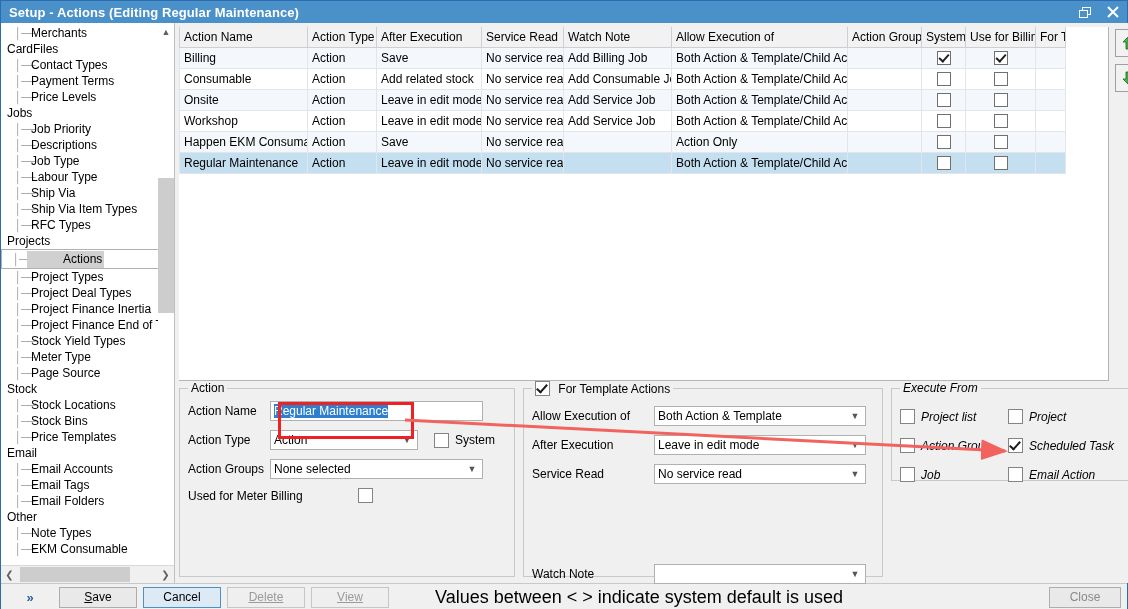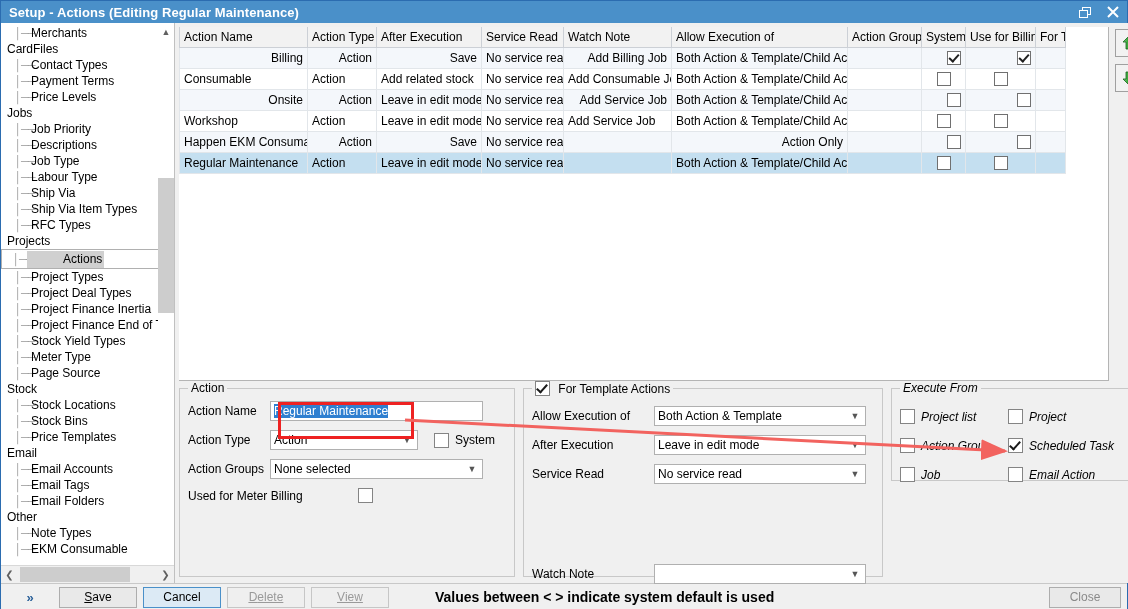--- a/index.html
+++ b/index.html
@@ -47,21 +47,21 @@
              background:#f0f0f0;}
   .gridarea{display:flex;height:358px;box-sizing:border-box;}
   .gridbox{flex:1;background:#fff;border:1px solid #b4b4b4;border-left:0;border-top:0;
            overflow:hidden;position:relative;margin:4px 0 0 4px;}
   table.grid{border-collapse:collapse;table-layout:fixed;width:886px;font-size:12px;}
   table.grid th{background:#f2f2f2;border:1px solid #ccd0d6;border-top:0;
                 font-weight:normal;text-align:left;padding:2px 4px;height:16px;
                 white-space:nowrap;overflow:hidden;}
   table.grid td{border:1px solid #e2e6ea;padding:2px 4px;height:16px;white-space:nowrap;
                 overflow:hidden;}
-  tr.r-odd td{background:#f4f7fb;text-align:right;}
+  tr.r-odd td{background:#f4f7fb;}
   tr.r-even td{background:#ffffff;}
   tr.r-sel td{background:#c4dff0;}
   .cbx{display:inline-block;width:12px;height:12px;border:1px solid #707070;
        background:#fff;position:relative;vertical-align:middle;}
   .cbx.on:after{content:"";position:absolute;left:3px;top:0px;width:4px;height:8px;
        border:solid #202020;border-width:0 2px 2px 0;transform:rotate(42deg);}
   td.c-center{text-align:center;}
   .arrowcol{width:40px;padding-top:6px;display:flex;flex-direction:column;
             align-items:center;gap:7px;}
   .arrowbtn{width:26px;height:26px;border:1px solid #a0a0a0;background:#f2f2f2;
@@ -97,21 +97,21 @@
   .execgrid{display:grid;grid-template-columns:108px 1fr;row-gap:14px;margin-top:8px;}
   
   .footer{height:27px;background:#f0f0f0;border-top:1px solid #c8c8c8;
           display:flex;align-items:center;padding:0 6px;box-sizing:border-box;gap:6px;}
   .expand{width:46px;text-align:center;color:#2a6099;font-weight:bold;font-size:13px;}
   .btn{height:21px;min-width:78px;border:1px solid #adadad;background:#e9e9e9;
        font-size:12px;display:flex;align-items:center;justify-content:center;box-sizing:border-box;}
   .btn.def{border:1px solid #4a90c9;background:#dceaf5;}
   .btn.dis{color:#9a9a9a;background:#efefef;border-color:#c6c6c6;text-decoration:underline;}
   .btn u{text-decoration:underline;}
-  .statustext{font-weight:bold;font-size:14px;margin-left:40px;}
+  .statustext{font-weight:normal;font-size:18px;margin-left:40px;}
   .btn.close-b{margin-left:auto;min-width:72px;color:#8a8a8a;}
   
   .anno{position:absolute;pointer-events:none;}
   #annobox{left:277px;top:401px;width:130px;height:31px;border:3px solid #ee2222;}
   #annosvg{left:0;top:0;width:1128px;height:609px;}
 </style>
 </head>
 <body>
 
 <div class="win">

